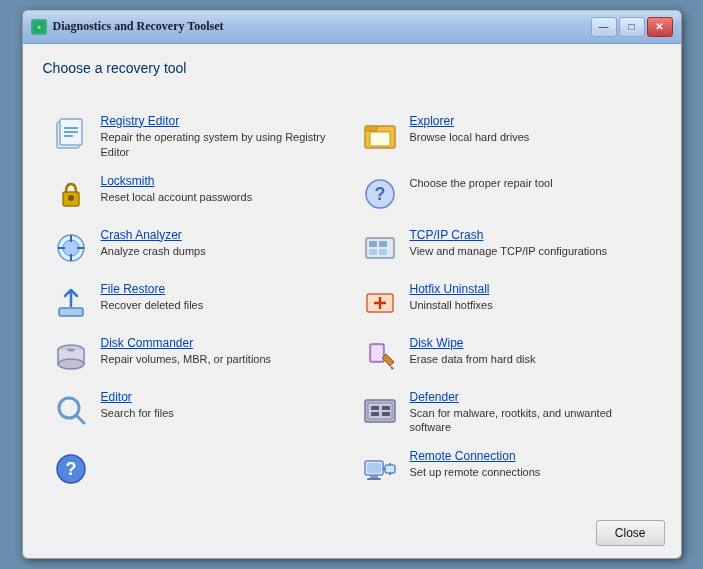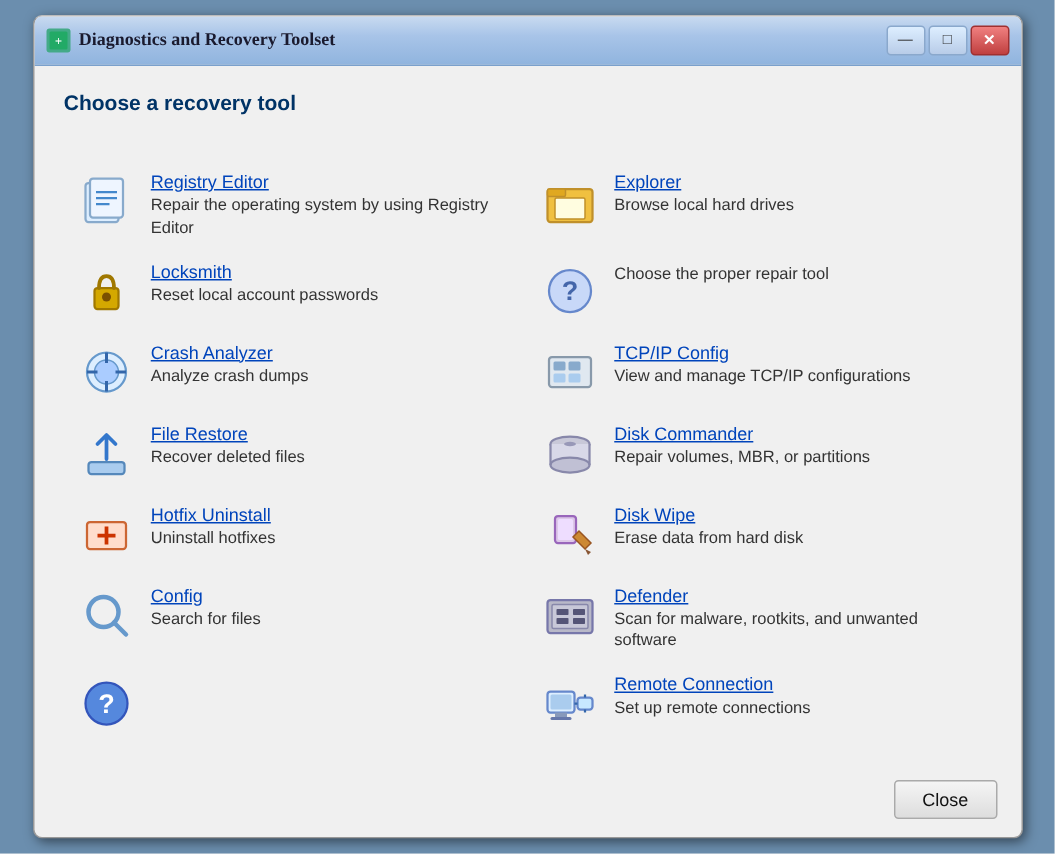--- a/index.html
+++ b/index.html
@@ -72,21 +72,21 @@
       background: linear-gradient(to bottom, #f08080, #c04040);
       border-color: #a03030;
       color: white;
       font-weight: bold;
     }
     .content {
       padding: 16px 20px;
     }
     .page-heading {
       font-size: 14px;
-      font-weight: 700;
+      font-weight: 400;
       color: #003366;
       margin-bottom: 31px;
     }
     .tools-grid {
       display: grid;
       grid-template-columns: 1fr 1fr;
       gap: 0;
     }
     .tool-item {
       display: flex;
@@ -239,69 +239,69 @@
         <div class="tool-icon">
           <svg width="36" height="36" viewBox="0 0 36 36">
             <rect x="4" y="8" width="28" height="20" rx="2" fill="#e0e8f0" stroke="#8899aa" stroke-width="1.5"></rect>
             <rect x="7" y="11" width="8" height="6" rx="1" fill="#88aacc"></rect>
             <rect x="17" y="11" width="8" height="6" rx="1" fill="#88aacc"></rect>
             <rect x="7" y="19" width="8" height="6" rx="1" fill="#aaccee"></rect>
             <rect x="17" y="19" width="8" height="6" rx="1" fill="#aaccee"></rect>
           </svg>
         </div>
         <div class="tool-info">
-          <div class="tool-name">TCP/IP Config</div>
+          <div class="tool-name">TCP/IP Crash</div>
           <div class="tool-desc">View and manage TCP/IP configurations</div>
         </div>
       </div>
 
       <div class="tool-item">
         <div class="tool-icon">
           <svg width="36" height="36" viewBox="0 0 36 36">
             <path d="M18 6 L18 22 M18 6 L12 12 M18 6 L24 12" stroke="#3377cc" stroke-width="2.5" stroke-linecap="round" fill="none"></path>
             <rect x="6" y="24" width="24" height="8" rx="2" fill="#aaccee" stroke="#5588bb" stroke-width="1.5"></rect>
           </svg>
         </div>
         <div class="tool-info">
           <div class="tool-name">File Restore</div>
           <div class="tool-desc">Recover deleted files</div>
+        </div>
+      </div>
+
+      <div class="tool-item">
+        <div class="tool-icon">
+          <svg width="36" height="36" viewBox="0 0 36 36">
+            <rect x="5" y="10" width="26" height="18" rx="2" fill="#ffddcc" stroke="#cc6633" stroke-width="1.5"></rect>
+            <line x1="18" y1="13" x2="18" y2="25" stroke="#cc3300" stroke-width="2.5"></line>
+            <line x1="12" y1="19" x2="24" y2="19" stroke="#cc3300" stroke-width="2.5"></line>
+          </svg>
+        </div>
+        <div class="tool-info">
+          <div class="tool-name">Hotfix Uninstall</div>
+          <div class="tool-desc">Uninstall hotfixes</div>
         </div>
       </div>
 
       <div class="tool-item">
         <div class="tool-icon">
           <svg width="36" height="36" viewBox="0 0 36 36">
             <ellipse cx="18" cy="12" rx="13" ry="5" fill="#c8c8d8" stroke="#8888aa" stroke-width="1.5"></ellipse>
             <rect x="5" y="12" width="26" height="14" fill="#d8d8e8" stroke="#8888aa" stroke-width="0"></rect>
             <ellipse cx="18" cy="26" rx="13" ry="5" fill="#c0c0d4" stroke="#8888aa" stroke-width="1.5"></ellipse>
             <line x1="5" y1="12" x2="5" y2="26" stroke="#8888aa" stroke-width="1.5"></line>
             <line x1="31" y1="12" x2="31" y2="26" stroke="#8888aa" stroke-width="1.5"></line>
             <ellipse cx="18" cy="12" rx="4" ry="1.5" fill="#9898b8"></ellipse>
           </svg>
         </div>
         <div class="tool-info">
           <div class="tool-name">Disk Commander</div>
           <div class="tool-desc">Repair volumes, MBR, or partitions</div>
         </div>
       </div>
 
-      <div class="tool-item">
-        <div class="tool-icon">
-          <svg width="36" height="36" viewBox="0 0 36 36">
-            <rect x="5" y="10" width="26" height="18" rx="2" fill="#ffddcc" stroke="#cc6633" stroke-width="1.5"></rect>
-            <line x1="18" y1="13" x2="18" y2="25" stroke="#cc3300" stroke-width="2.5"></line>
-            <line x1="12" y1="19" x2="24" y2="19" stroke="#cc3300" stroke-width="2.5"></line>
-          </svg>
-        </div>
-        <div class="tool-info">
-          <div class="tool-name">Hotfix Uninstall</div>
-          <div class="tool-desc">Uninstall hotfixes</div>
-        </div>
-      </div>
-
 
       <div class="tool-item">
         <div class="tool-icon">
           <svg width="36" height="36" viewBox="0 0 36 36">
             <rect x="8" y="6" width="14" height="18" rx="2" fill="#ddc8e8" stroke="#9966bb" stroke-width="1.5"></rect>
             <rect x="10" y="8" width="10" height="14" rx="1" fill="#eeddff"></rect>
             <path d="M20 20 L28 28 L32 24 L24 16 Z" fill="#cc8833" stroke="#995522" stroke-width="1"></path>
             <path d="M28 28 L30 32 L32 30 Z" fill="#885533"></path>
           </svg>
         </div>
@@ -312,21 +312,21 @@
       </div>
 
       <div class="tool-item">
         <div class="tool-icon">
           <svg width="36" height="36" viewBox="0 0 36 36">
             <circle cx="16" cy="16" r="10" fill="none" stroke="#6699cc" stroke-width="3"></circle>
             <line x1="23" y1="23" x2="31" y2="31" stroke="#6699cc" stroke-width="3" stroke-linecap="round"></line>
           </svg>
         </div>
         <div class="tool-info">
-          <div class="tool-name">Config</div>
+          <div class="tool-name">Editor</div>
           <div class="tool-desc">Search for files</div>
         </div>
       </div>
 
 
       <div class="tool-item">
         <div class="tool-icon">
           <svg width="36" height="36" viewBox="0 0 36 36">
             <rect x="3" y="8" width="30" height="22" rx="2" fill="#b8b8c8" stroke="#7777aa" stroke-width="1.5"></rect>
             <rect x="6" y="11" width="24" height="16" rx="1" fill="#c8c8d8" stroke="#8888aa" stroke-width="1"></rect>

